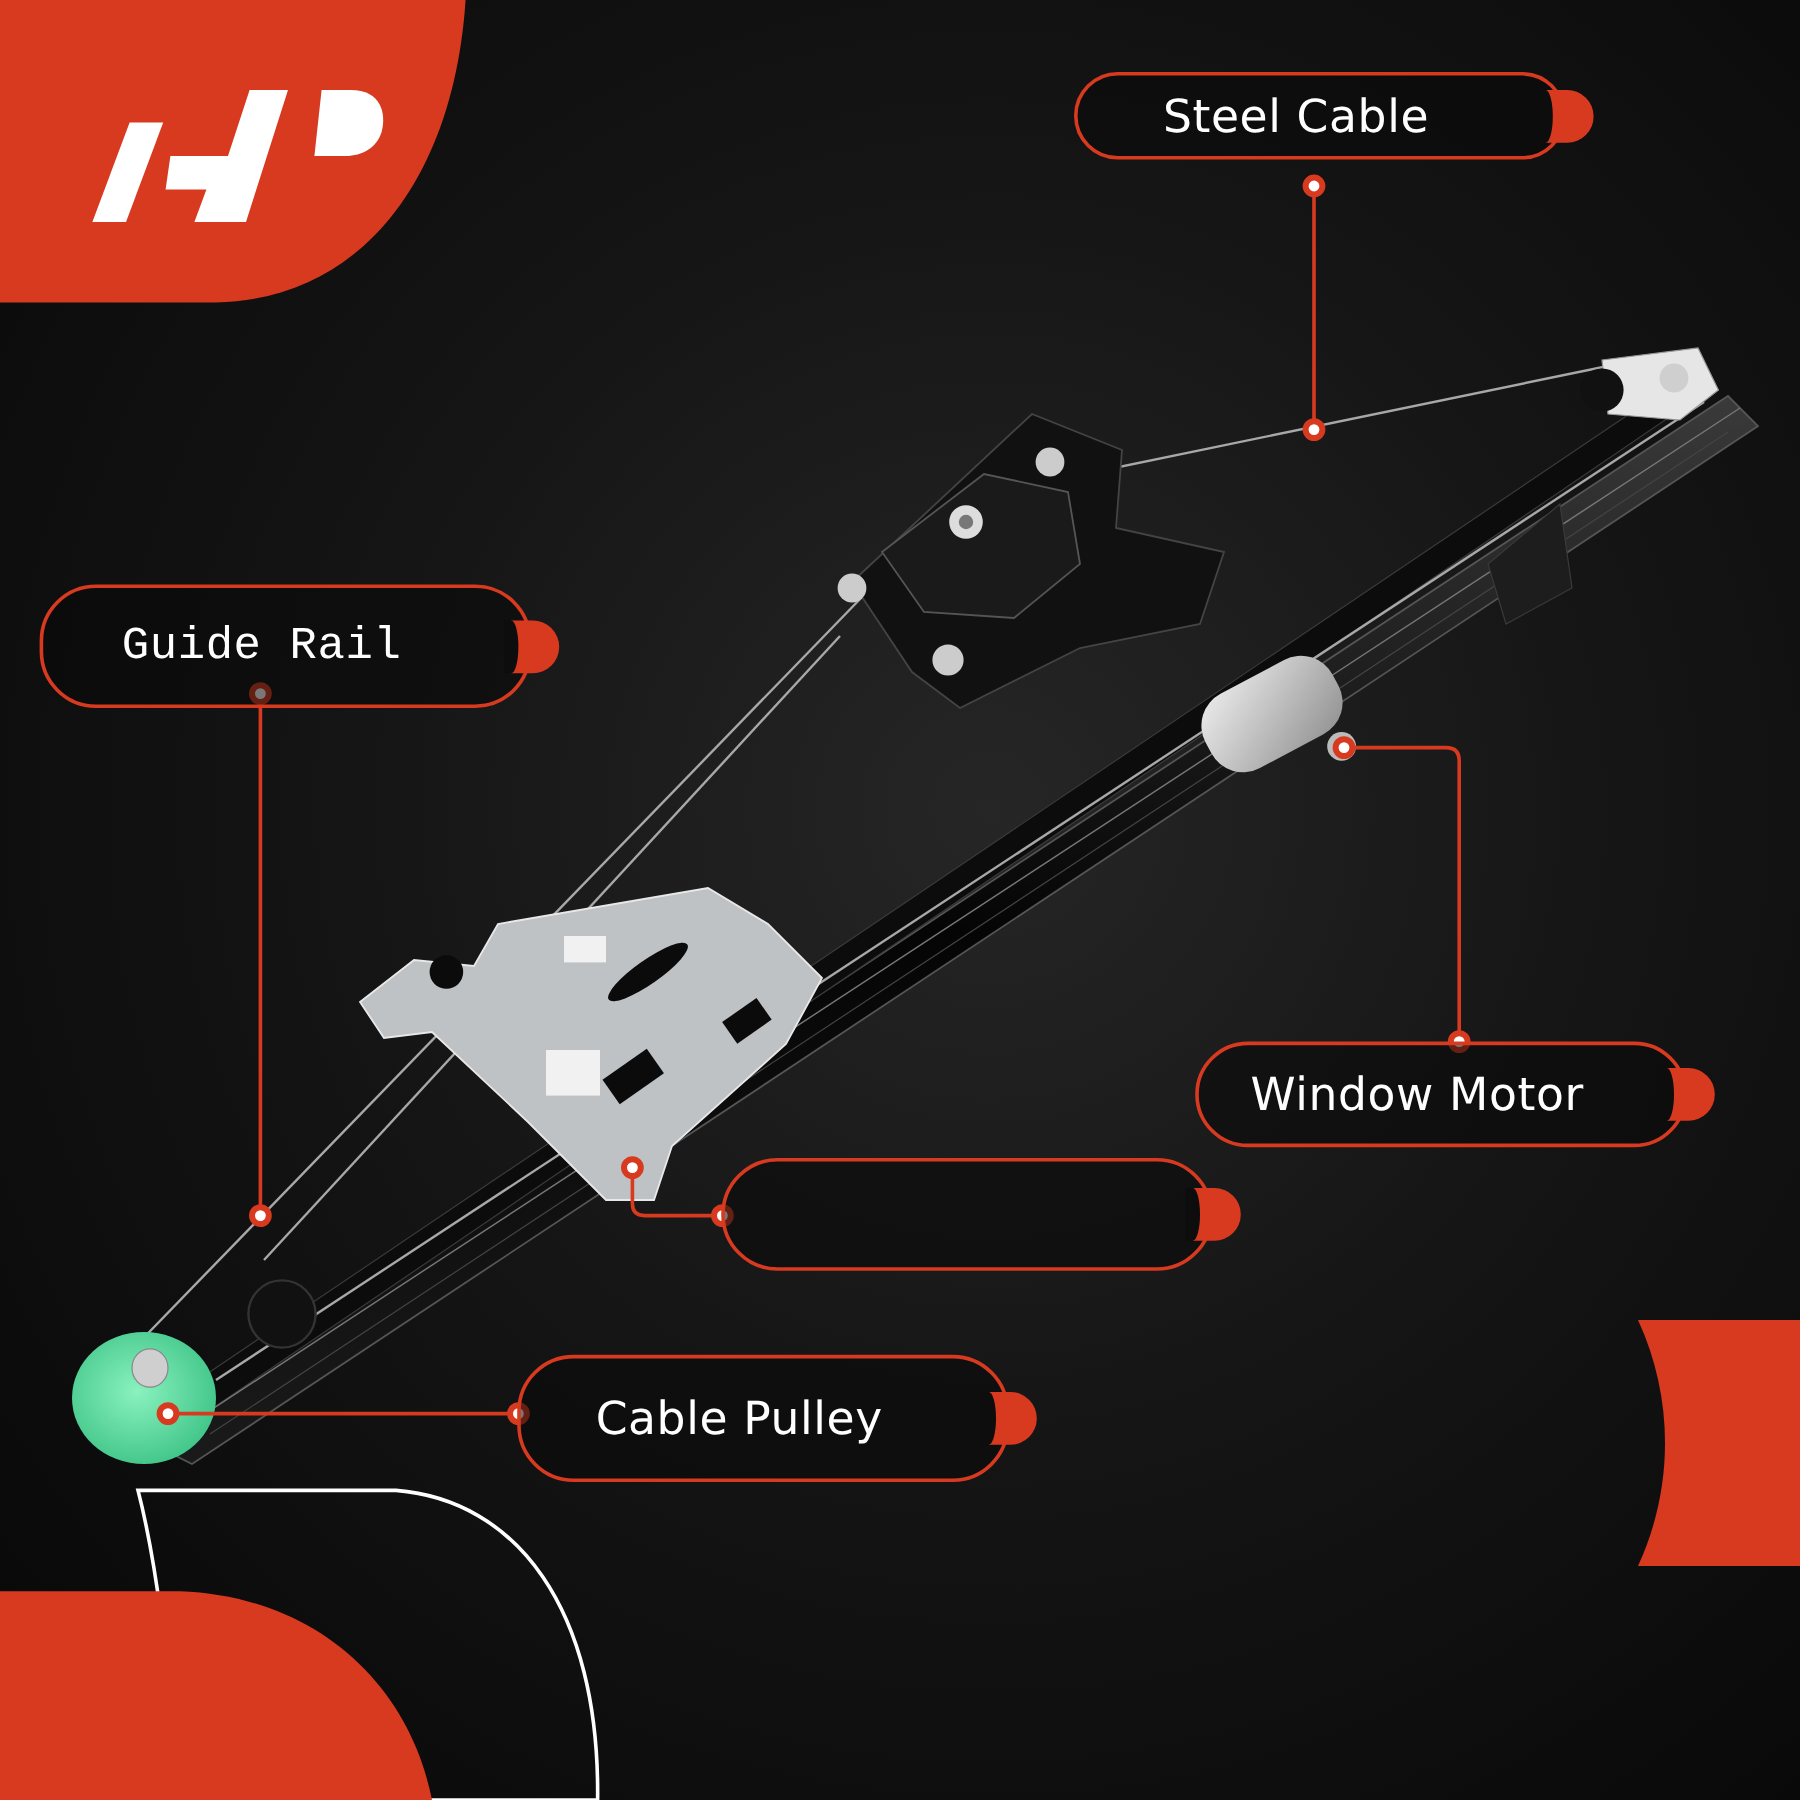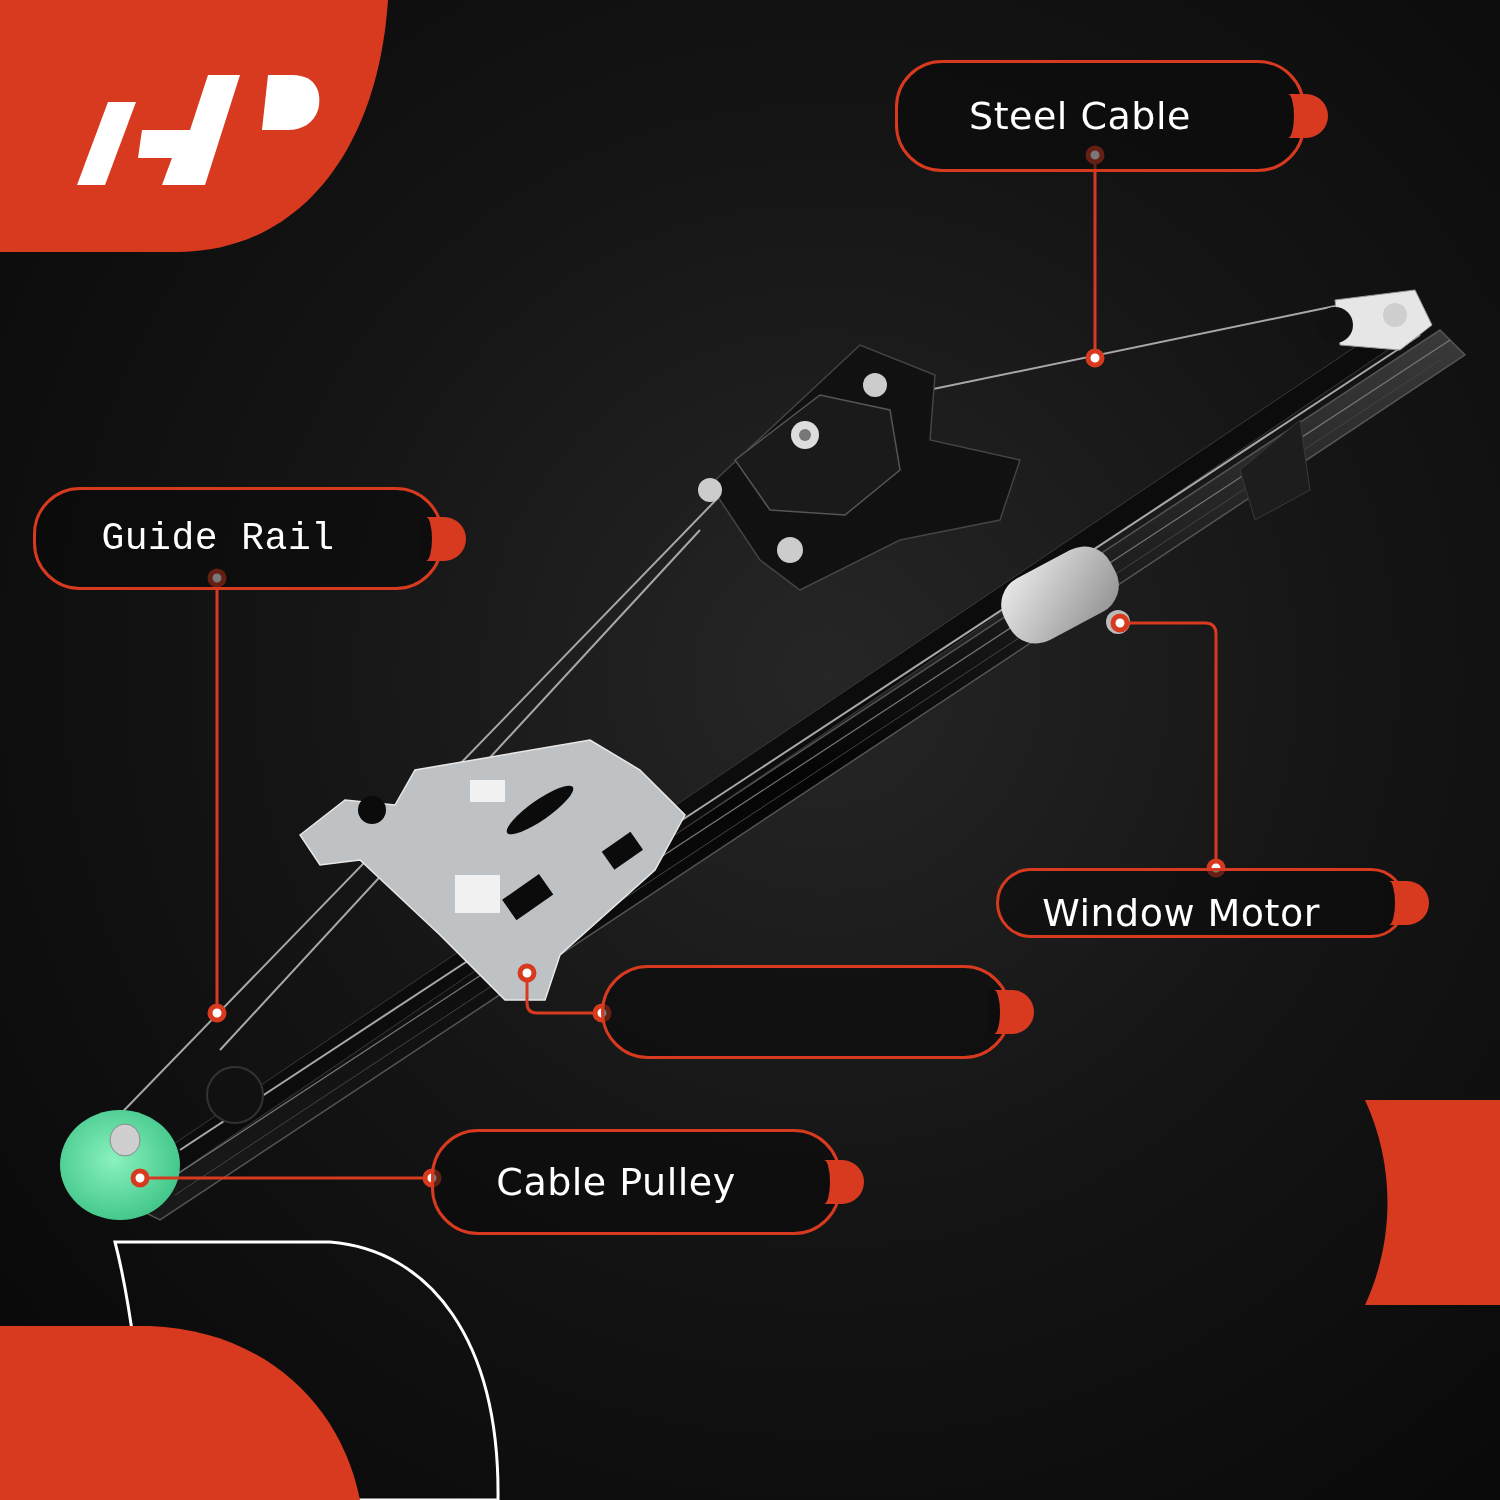--- a/index.html
+++ b/index.html
@@ -151,31 +151,31 @@
     <circle cx="217" cy="1013" r="7"></circle>
     <circle cx="1120" cy="623" r="7"></circle>
     <circle cx="1216" cy="868" r="7"></circle>
     <circle cx="527" cy="973" r="7"></circle>
     <circle cx="602" cy="1013" r="7"></circle>
     <circle cx="140" cy="1178" r="7"></circle>
     <circle cx="432" cy="1178" r="7"></circle>
   </g>
 </svg>
 
-<div class="callout" style="left:895px; top:60px; width:410px; height:112px;">
+<div class="callout" style="left:895px; top:60px; width:410px; height:73px;">
   <span class="label">Steel Cable</span>
   <span class="tab"></span>
 </div>
 
 <div class="callout" style="left:33px; top:487px; width:410px; height:103px;font-family:Liberation Mono, monospace;">
   <span class="label">Guide Rail</span>
   <span class="tab"></span>
 </div>
 
-<div class="callout" style="left:996px; top:868px; width:410px; height:70px;align-items:flex-end;">
+<div class="callout" style="left:996px; top:868px; width:410px; height:88px;">
   <span class="label">Window Motor</span>
   <span class="tab"></span>
 </div>
 
 <div class="callout" style="left:601px; top:965px; width:410px; height:94px;">
   <span class="tab"></span>
 </div>
 
 <div class="callout" style="left:431px; top:1129px; width:410px; height:106px;">
   <span class="label">Cable Pulley</span>

